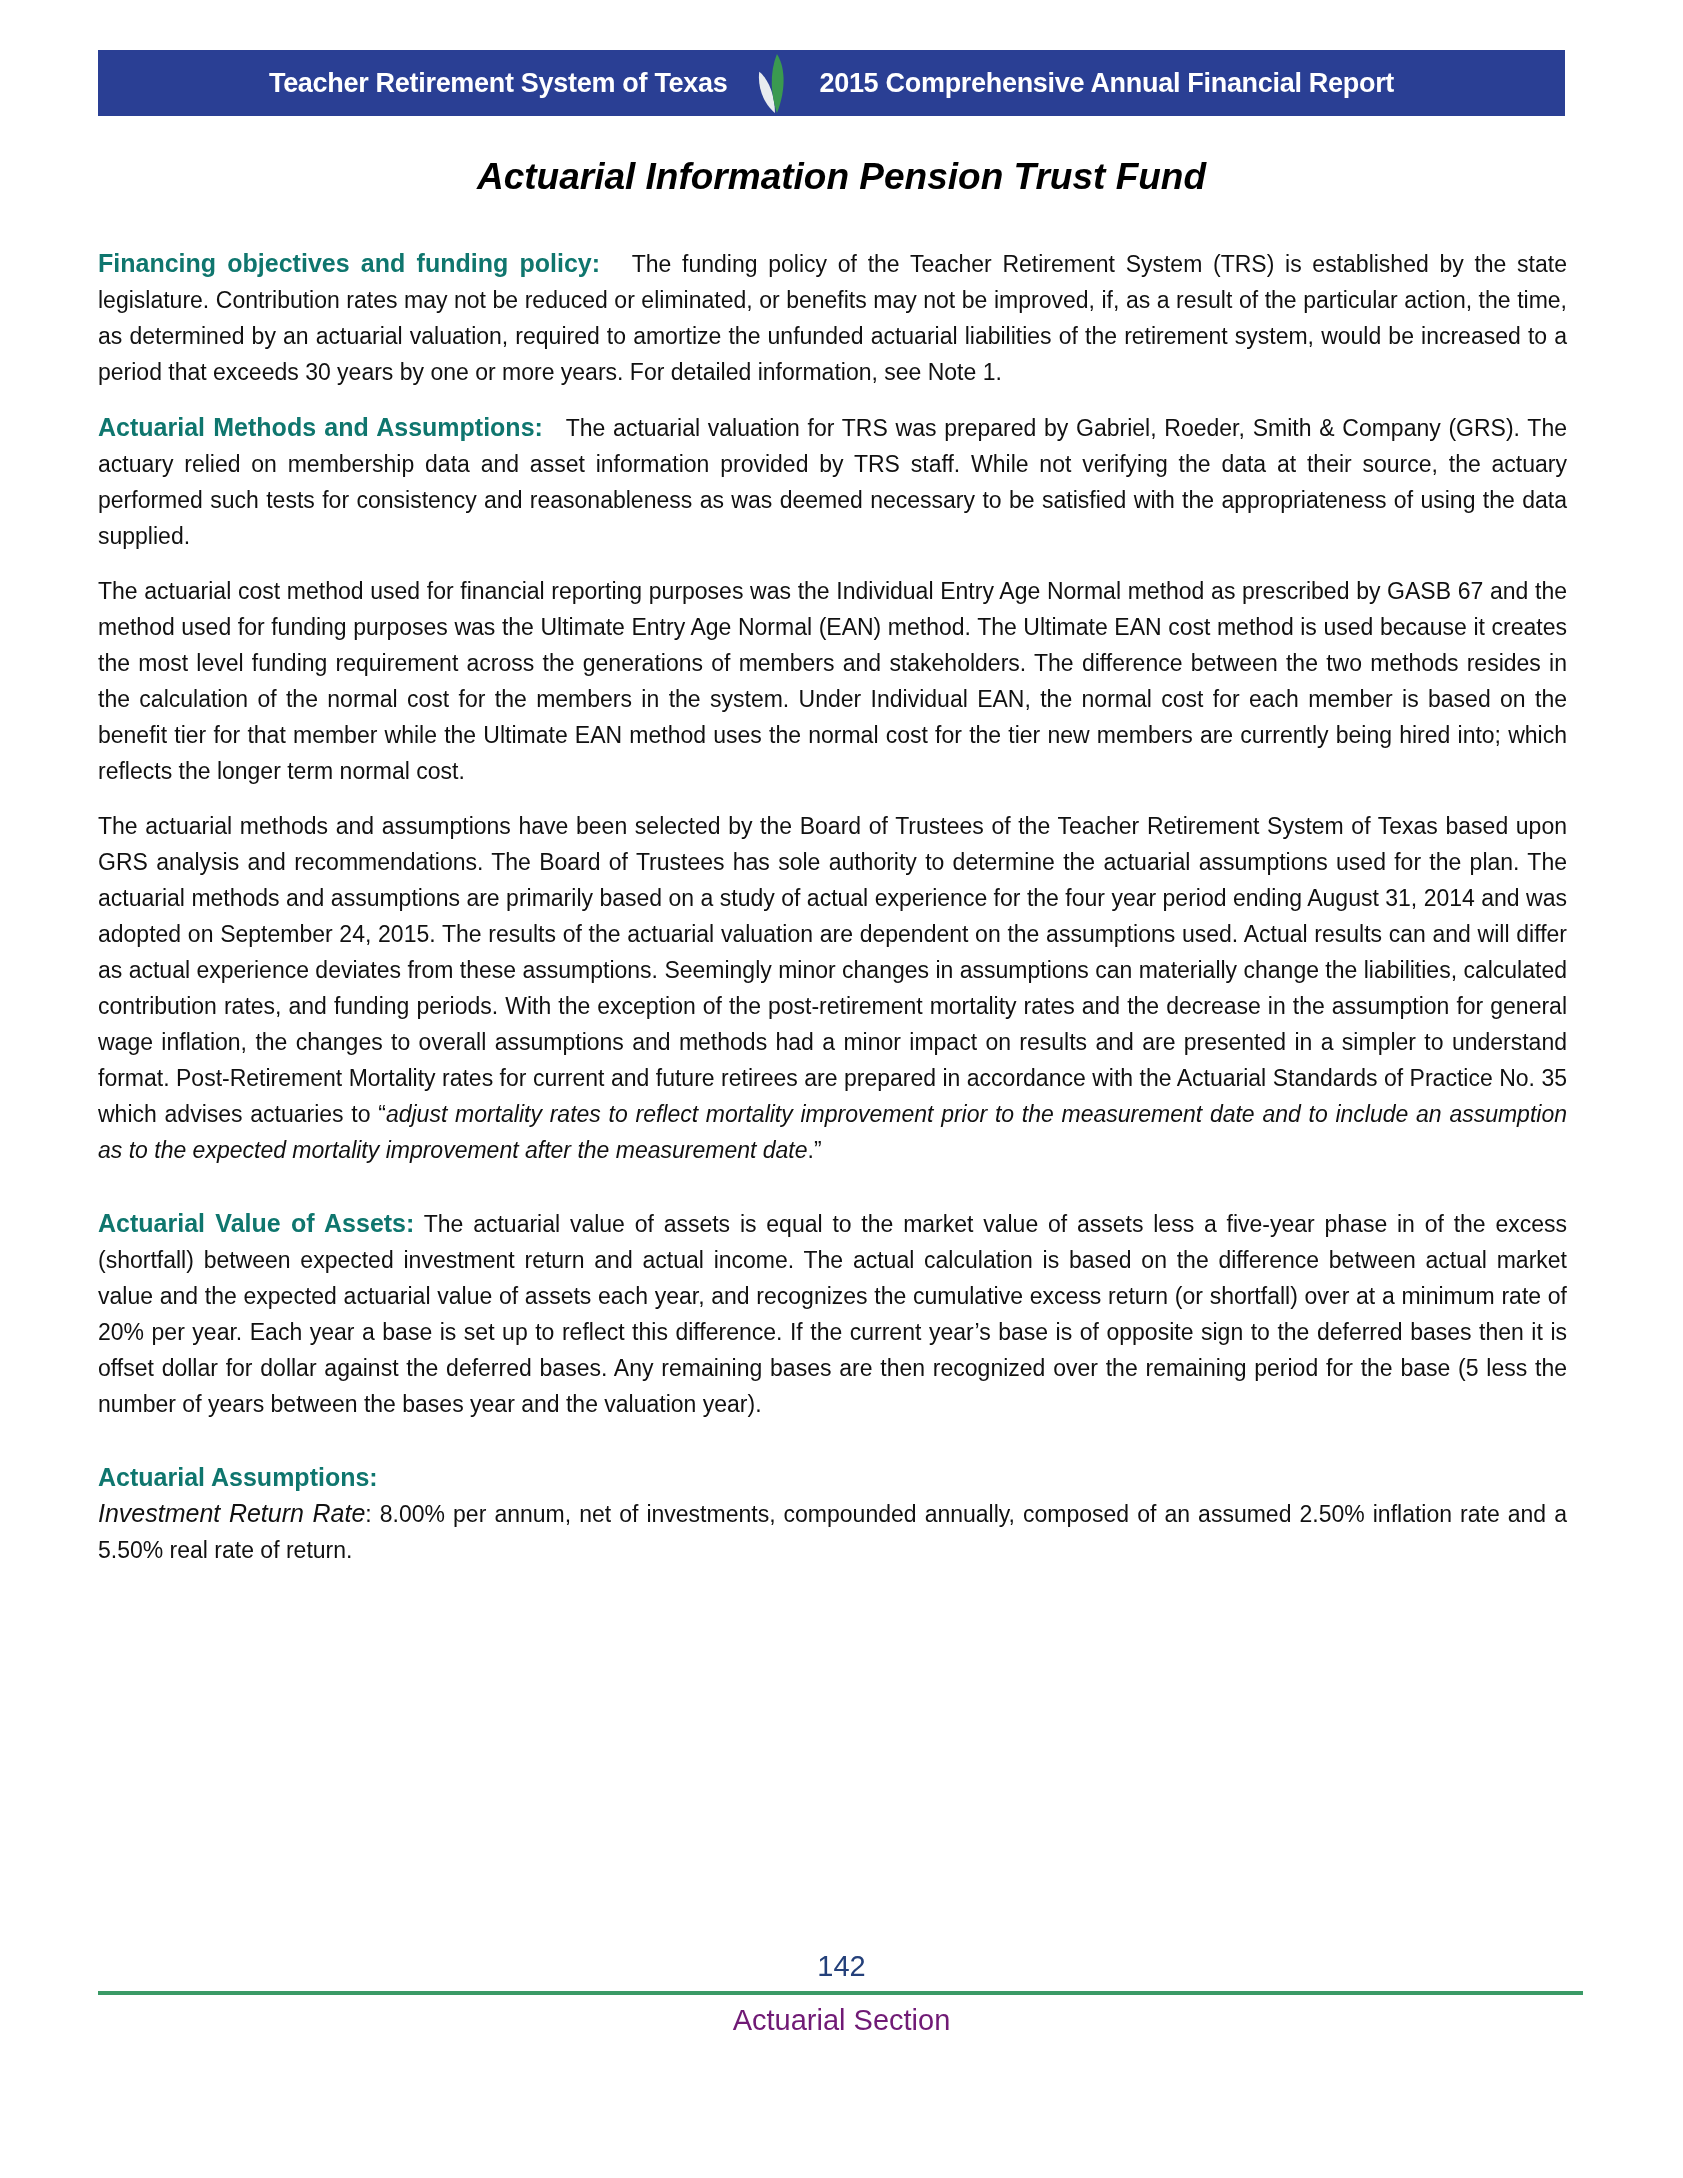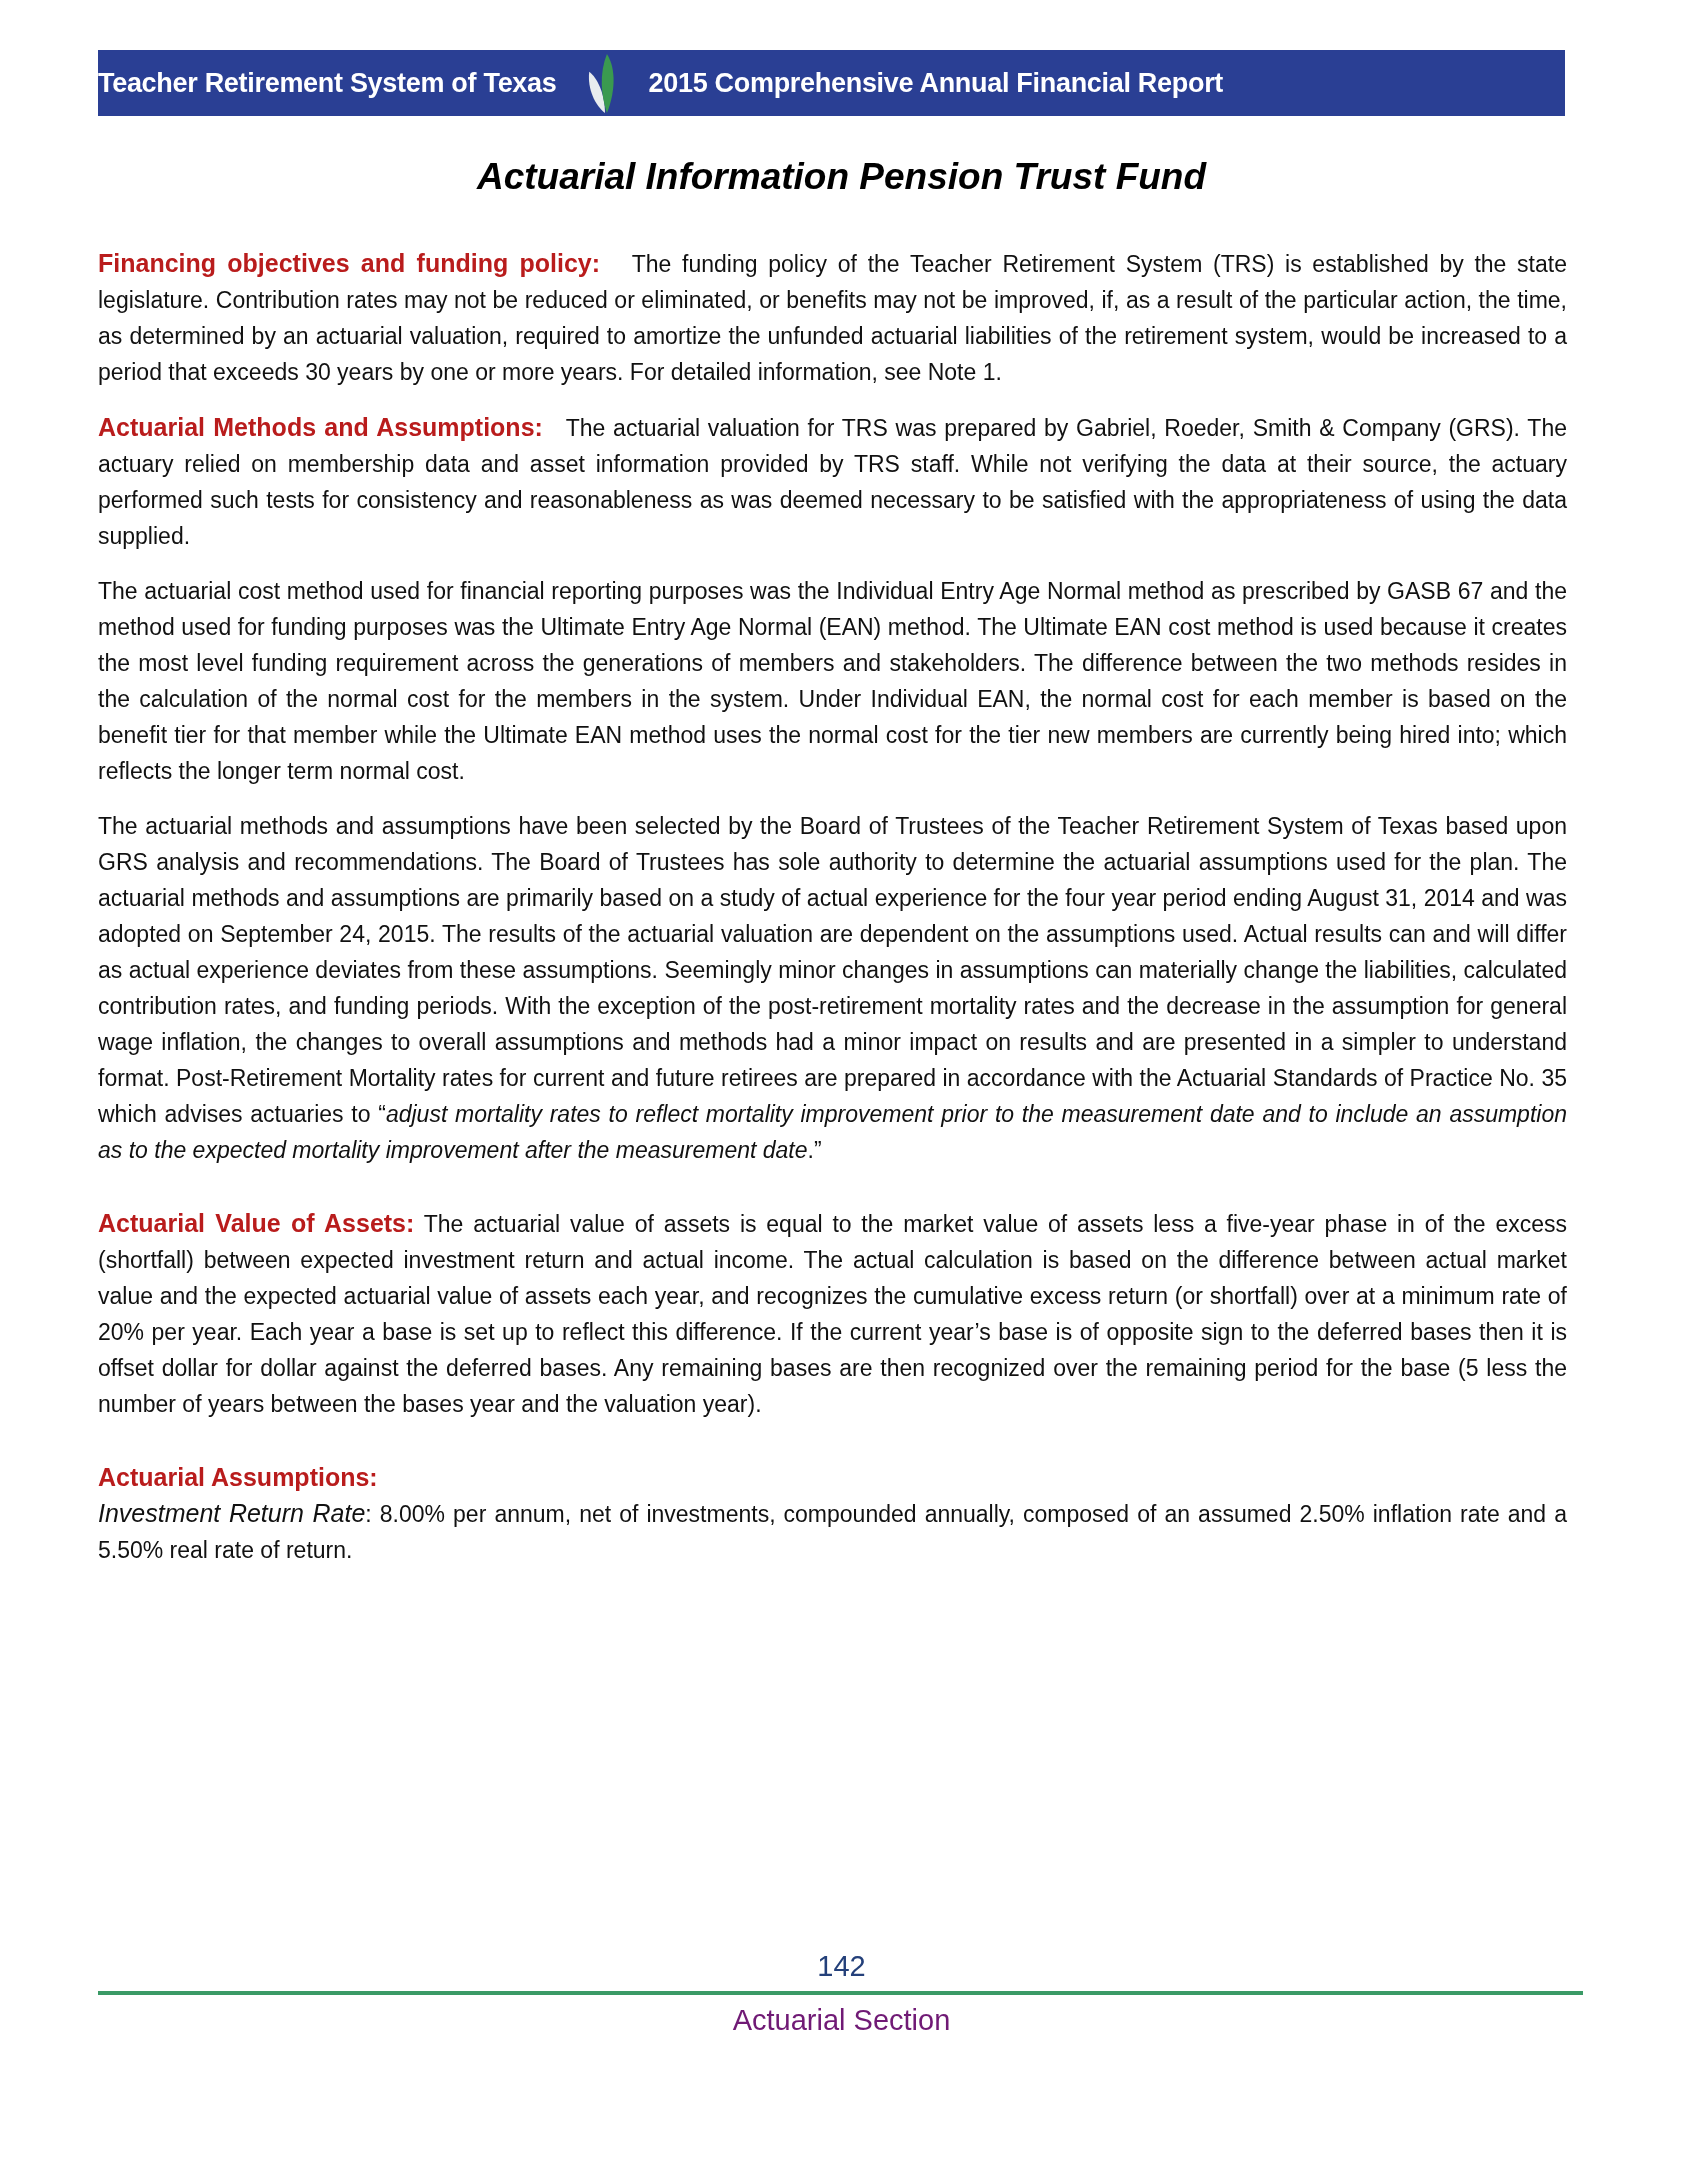--- a/index.html
+++ b/index.html
@@ -1,23 +1,23 @@
 <!DOCTYPE html>
 <html><head>
 <meta charset="utf-8">
 <style>
   html,body{margin:0;padding:0;background:#fff;}
   body{width:1683px;height:2178px;position:relative;font-family:"Liberation Sans","DejaVu Sans",sans-serif;color:#111;}
-  .banner{position:absolute;left:98px;top:50px;width:1467px;height:66px;background:#2a3f94;display:flex;align-items:center;gap:26px;}
+  .banner{position:absolute;left:98px;top:50px;width:1467px;height:66px;background:#2a3f94;display:flex;align-items:center;justify-content:center;gap:26px;}
   .banner span{color:#fff;font-weight:bold;font-size:27px;letter-spacing:-0.3px;}
   .leaf{width:40px;height:59px;position:relative;}
   .title{position:absolute;top:156px;left:0;width:1683px;text-align:center;font-size:37px;font-weight:bold;font-style:italic;color:#000;}
   .content{position:absolute;left:98px;top:245px;width:1469px;font-size:23px;line-height:36px;text-align:justify;}
   .content p{margin:0 0 19px 0;}
-  .h{color:#b91c1c;font-weight:bold;font-size:25px;}
+  .h{color:#0f766e;font-weight:bold;font-size:25px;}
   .gap{height:18px;}
   .footline{position:absolute;left:98px;top:1991px;width:1485px;height:4px;background:#3a9a66;}
   .foot1{position:absolute;top:2004px;left:0;width:1683px;text-align:center;font-size:29px;color:#701a75;}
   .foot2{position:absolute;top:1950px;left:0;width:1683px;text-align:center;font-size:29px;color:#24407a;}
 </style>
 </head>
 <body>
 
 <div class="banner">
   <span>Teacher Retirement System of Texas</span>

